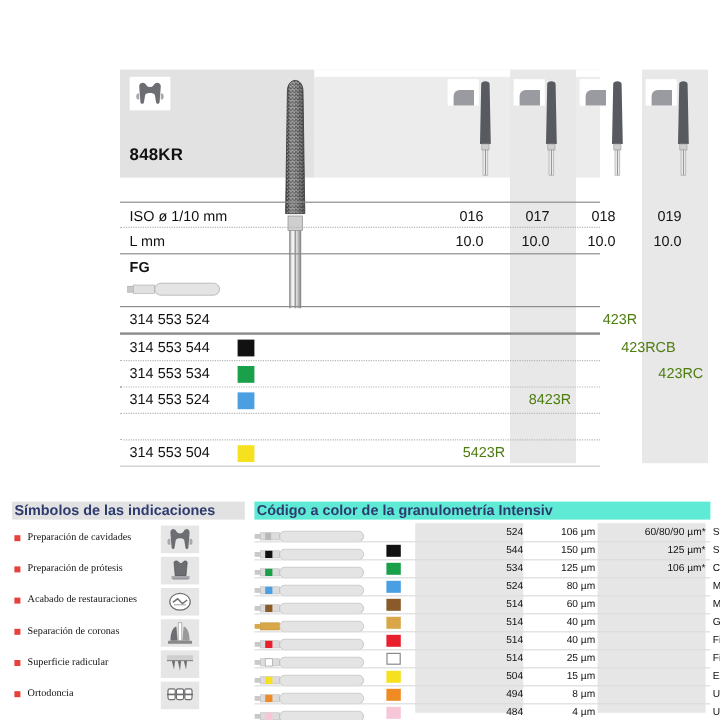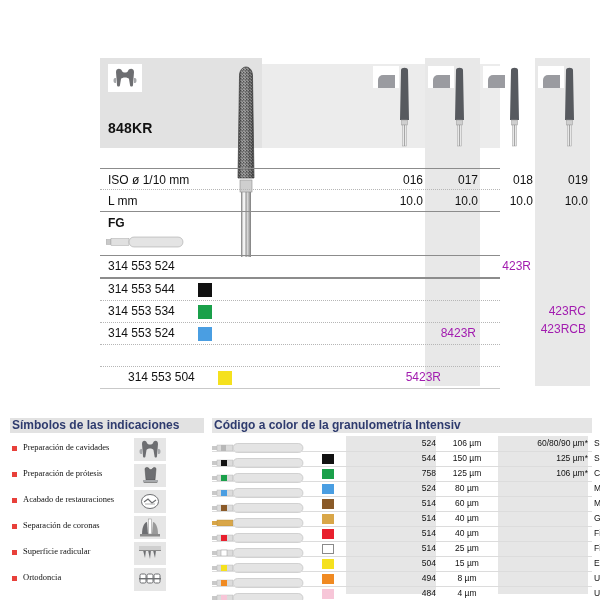--- a/index.html
+++ b/index.html
@@ -91,42 +91,42 @@
   }
   .srow .lbl {
     position: absolute; left: 8px; top: 4px;
     font-size: 12px; color: #111;
   }
   .srow .lbl.b { font-weight: bold; }
   .cellv {
     position: absolute; top: 4px;
     width: 55px; text-align: right;
     font-size: 12px; color: #111;
-    padding-right: 2px;
+    padding-right: 22px;
   }
 
   .fg-shank { position: absolute; left: 6px; top: 22px; width: 78px; height: 12px; }
 
   
   .orow {
     position: absolute;
     left: 0; width: 400px; height: 21px;
   }
   .orow .ref {
     position: absolute; left: 8px; top: 3px;
     font-size: 12px; color: #111;
   }
   .orow .swatch {
     position: absolute; left: 98px; top: 4px;
     width: 14px; height: 14px;
   }
   .orow .code {
     position: absolute; top: 3px;
     width: 55px; text-align: right;
-    font-size: 12px; color: #a21caf; padding-right: 4px;
+    font-size: 12px; color: #4d7c0f; padding-right: 4px;
     white-space: nowrap;
   }
   .sep-strong { position: absolute; left: 0; width: 400px; height: 2px; background: #8c8c8c; }
   .sep-dot { position: absolute; left: 0; width: 400px; border-top: 1px dotted #b6b6b6; }
   .sep-thin { position: absolute; left: 0; width: 400px; border-top: 1px solid #c9c9c9; }
 
   
   #symbols {
     position: absolute;
     left: 8px; top: 418px;
@@ -157,39 +157,39 @@
 
   
   #granul {
     position: absolute;
     left: 212px; top: 418px;
     width: 380px; height: 178px;
   }
   #granul .gtitle {
     position: absolute; left: 0; top: 0;
     width: 380px; height: 15px;
-    background: #e5e5e5;
+    background: #5eead4;
     font-size: 12px; font-weight: bold;
     color: #2e3b6e; padding-left: 2px; line-height: 15px;
   }
   .g-colshade {
     position: absolute; top: 18px;
     height: 158px; background: #e6e6e6;
   }
   .grow { position: absolute; left: 0; width: 380px; height: 14.4px; }
   .grow .gshank { position: absolute; left: 0; top: 2px; width: 100px; height: 10px; }
   .grow .gsw { position: absolute; left: 110px; top: 2px; width: 12px; height: 10px; }
   .grow .gnum {
     position: absolute; left: 134px; top: 1px;
     width: 90px; text-align: right;
     font-size: 8.5px; color: #111;
   }
   .grow .gmic {
     position: absolute; left: 226px; top: 1px;
-    width: 58px; text-align: center;
+    width: 58px; text-align: right;
     font-size: 8.5px; color: #111;
   }
   .grow .galt {
     position: absolute; left: 286px; top: 1px;
     width: 90px; text-align: right;
     font-size: 8.5px; color: #111;
   }
   .grow .gname {
     position: absolute; left: 382px; top: 1px;
     font-size: 8.5px; color: #111; white-space: nowrap;
@@ -335,21 +335,21 @@
     <span class="code" style="left:435px;"></span>
   </div>
   <div class="sep-strong" style="top:219px;"></div>
 
   <div class="orow" style="top:221px;">
     <span class="ref">314 553 544</span>
     <span class="swatch" style="background:#111111;"></span>
     <span class="code" style="left:270px;"></span>
     <span class="code" style="left:325px;"></span>
     <span class="code" style="left:380px;"></span>
-    <span class="code" style="left:435px;margin-top:40px;">423RCB</span>
+    <span class="code" style="left:412px;">423RCB</span>
   </div>
   <div class="sep-dot" style="top:242px;"></div>
 
   <div class="orow" style="top:243px;">
     <span class="ref">314 553 534</span>
     <span class="swatch" style="background:#1aa04a;"></span>
     <span class="code" style="left:270px;"></span>
     <span class="code" style="left:325px;"></span>
     <span class="code" style="left:380px;"></span>
     <span class="code" style="left:435px;">423RC</span>
@@ -361,21 +361,21 @@
     <span class="swatch" style="background:#4a9ee2;"></span>
     <span class="code" style="left:270px;"></span>
     <span class="code" style="left:325px;">8423R</span>
     <span class="code" style="left:380px;"></span>
     <span class="code" style="left:435px;"></span>
   </div>
   <div class="sep-dot" style="top:286px;"></div>
 
   <div class="sep-dot" style="top:308px;"></div>
 
-  <div class="orow" style="top:309px;margin-left:20px;">
+  <div class="orow" style="top:309px;">
     <span class="ref">314 553 504</span>
     <span class="swatch" style="background:#f5e11e;"></span>
     <span class="code" style="left:270px;">5423R</span>
     <span class="code" style="left:325px;"></span>
     <span class="code" style="left:380px;"></span>
     <span class="code" style="left:435px;"></span>
   </div>
   <div class="sep-thin" style="top:330px;"></div>
 </div>
 
@@ -503,21 +503,21 @@
   <div class="grow" style="top:49px;">
     <span class="gshank">
       <svg width="100" height="10" viewBox="0 0 100 10">
         <rect x="0" y="3" width="5" height="4" fill="#c9c9c9"></rect>
         <rect x="5" y="2" width="16" height="6" fill="#dcdcdc" stroke="#b0b0b0" stroke-width="0.4"></rect>
         <rect x="9" y="2" width="6" height="6" fill="#1aa04a"></rect>
         <rect x="21" y="0.5" width="70" height="9" rx="4.5" fill="#e4e4e4" stroke="#b0b0b0" stroke-width="0.5"></rect>
       </svg>
     </span>
     <span class="gsw" style="background:#1aa04a;"></span>
-    <span class="gnum">758</span>
+    <span class="gnum">534</span>
     <span class="gmic">125 µm</span>
     <span class="galt">106 µm*</span>
     <span class="gname">Coarse</span>
   </div>
   <div class="grow-line" style="top:63px;"></div>
 
   <div class="grow" style="top:64px;">
     <span class="gshank">
       <svg width="100" height="10" viewBox="0 0 100 10">
         <rect x="0" y="3" width="5" height="4" fill="#c9c9c9"></rect>

